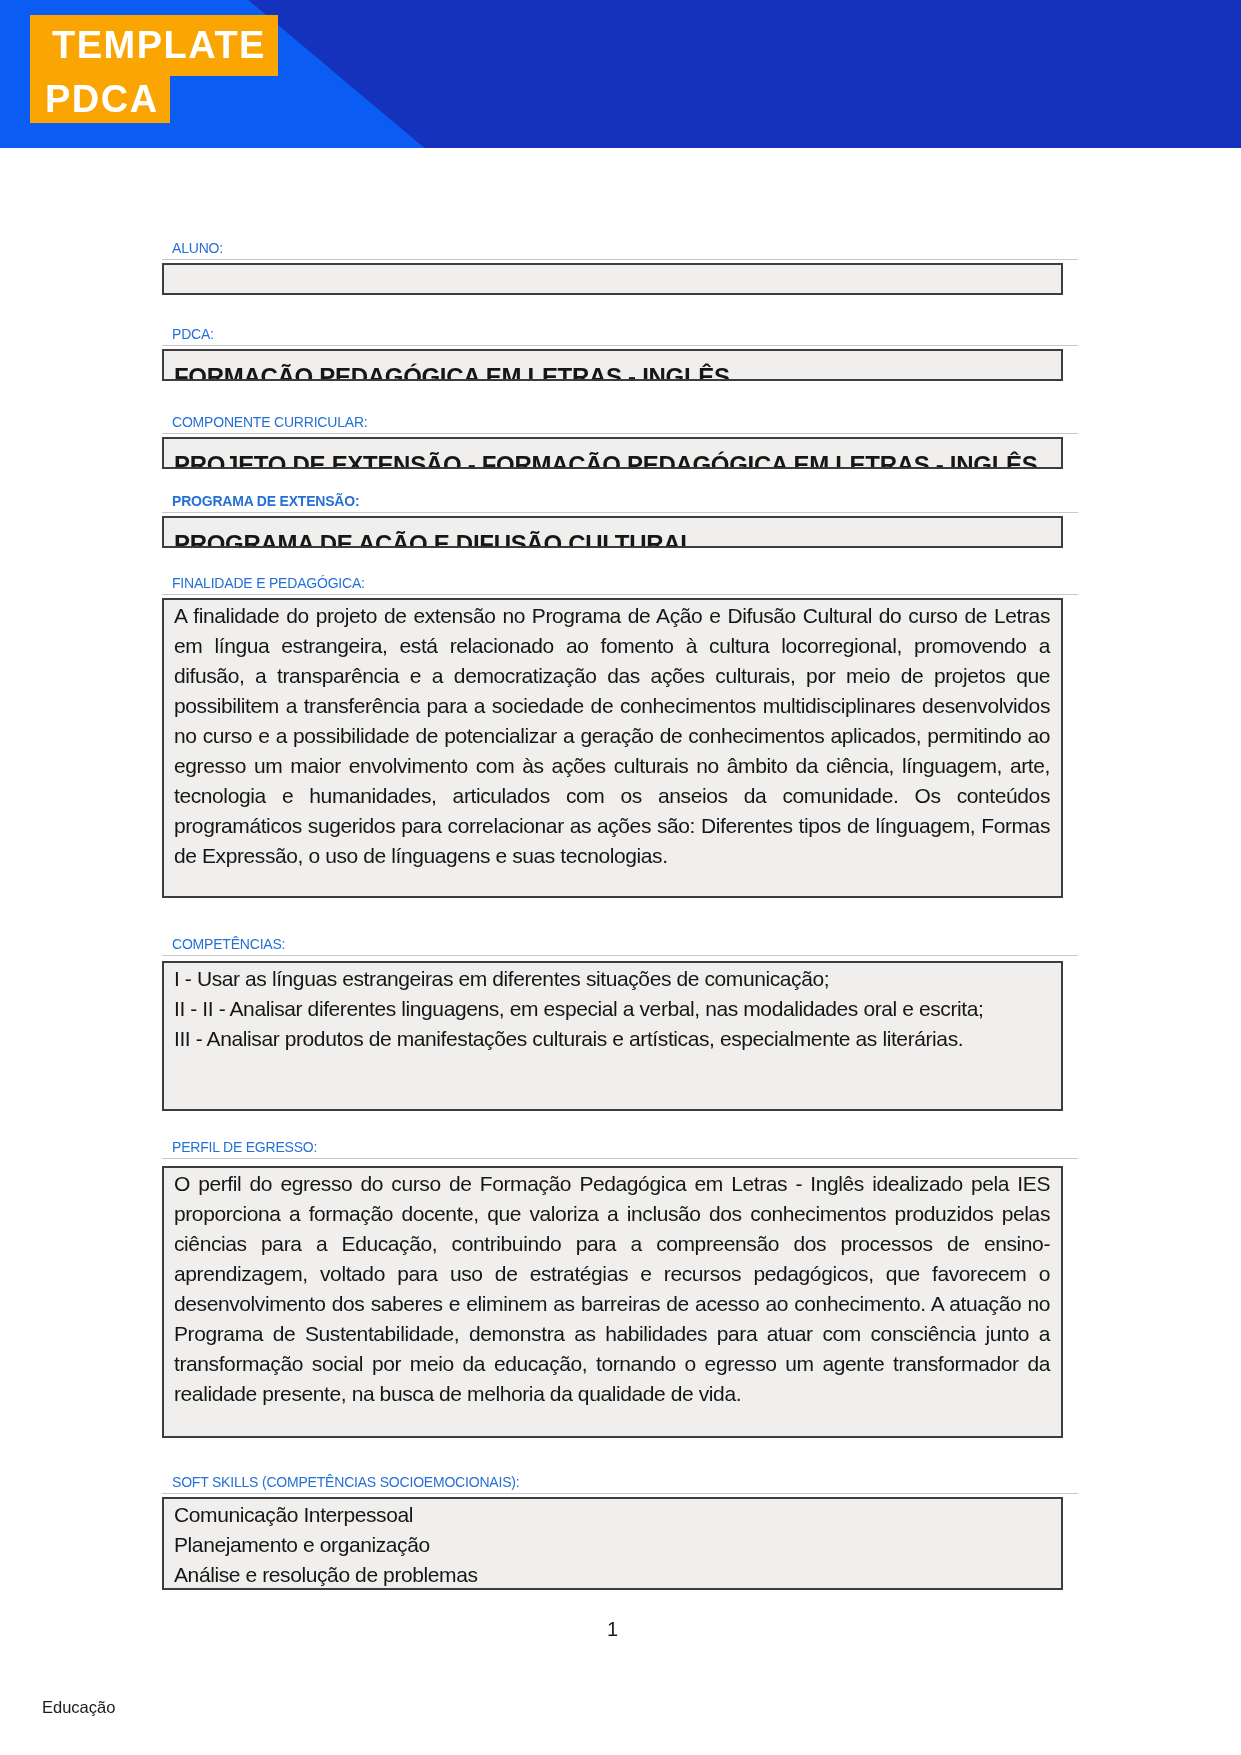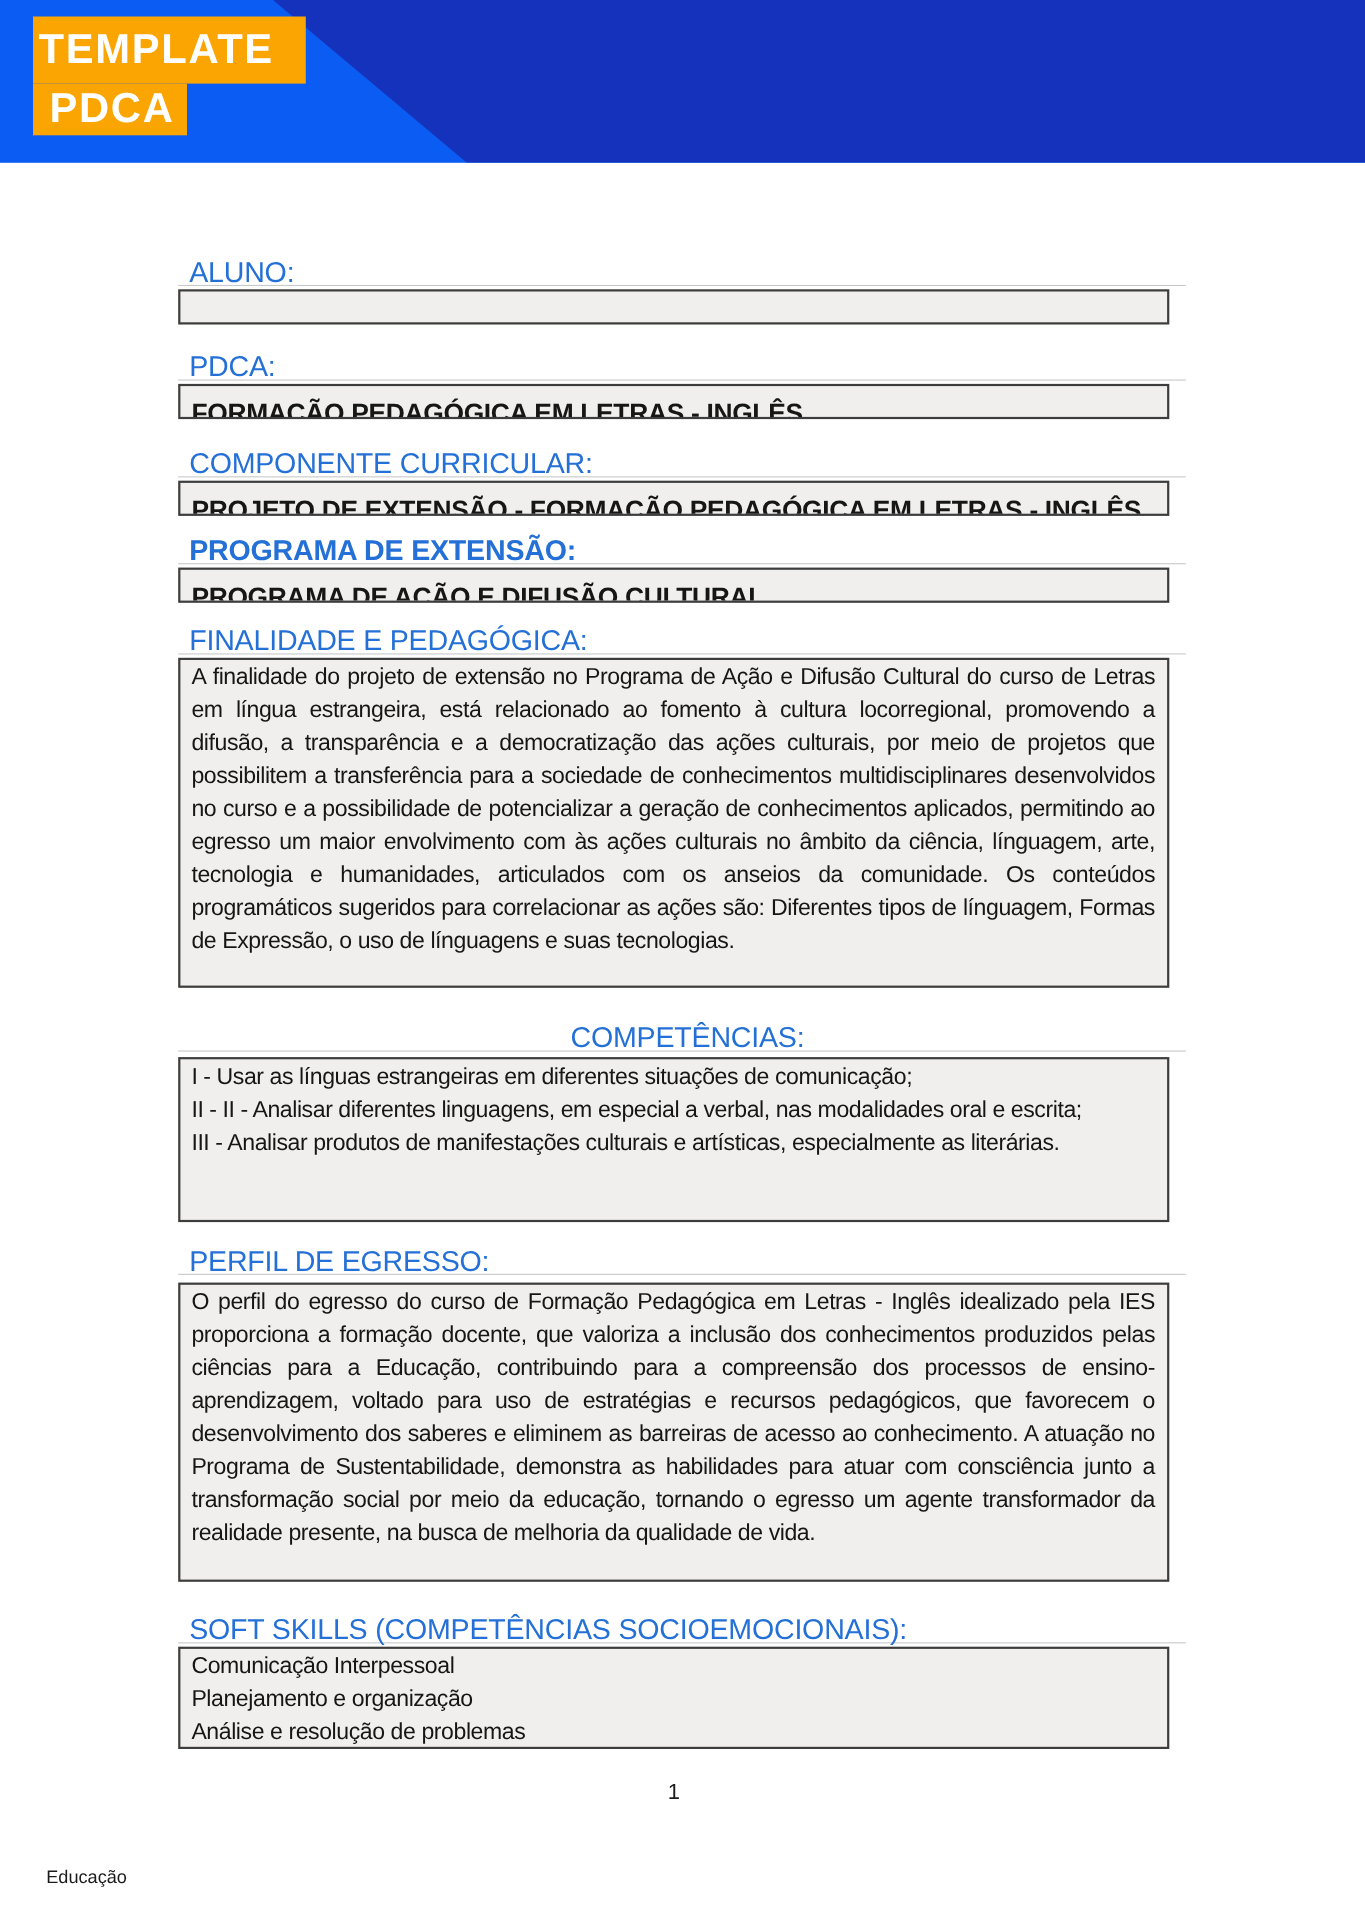--- a/index.html
+++ b/index.html
@@ -9,36 +9,36 @@
   }
   
   .banner{position:absolute;left:0;top:0;width:1241px;height:148px;background:#0b5cf2;}
   .banner-accent{
     position:absolute;left:0;top:0;width:100%;height:100%;background:#1532bc;
     clip-path:polygon(20% 0, 100% 0, 100% 100%, 34.2% 100%);
   }
   .logo{position:absolute;left:30px;top:15px;}
   .logo-top{
     width:248px;height:61px;background:#faa502;color:#ffffff;
-    display:flex;align-items:center;padding-left:5px;box-sizing:border-box;
+    display:flex;align-items:center;padding-left:22px;box-sizing:border-box;
     font-size:38px;font-weight:700;letter-spacing:1.5px;
   }
   .logo-bottom{
     width:140px;height:47px;background:#faa502;color:#ffffff;
     display:flex;align-items:center;padding-left:15px;box-sizing:border-box;
     font-size:38px;font-weight:700;letter-spacing:1.5px;
   }
   
   .content{position:absolute;left:162px;top:148px;width:901px;}
   .label-row{
     width:916px;height:23px;border-bottom:1px solid #c9c9c9;
     line-height:23px;
   }
   .label-row .label{
-    color:#2470d6;font-size:26px;letter-spacing:-0.2px;
+    color:#2470d6;font-size:14px;letter-spacing:-0.2px;
     padding-left:10px;white-space:nowrap;
   }
   .box{
     box-sizing:border-box;width:901px;background:#f0efed;border:2px solid #3d3d3d;
     color:#161616;overflow:hidden;
   }
   .box-empty{height:32px;margin-top:3px;}
   .box-line{
     height:32px;margin-top:3px;line-height:28px;
     padding:12px 10px;font-weight:700;font-size:24px;letter-spacing:-0.3px;
@@ -50,21 +50,21 @@
   }
   .box-para p{margin:0;}
   .jline{text-align:justify;}
   .lline{text-align:left;}
   
   .mt-aluno{margin-top:88px;}
   .mt-curso{margin-top:27px;}
   .mt-comp{margin-top:29px;}
   .mt-prog{margin-top:20px;font-weight:bold;}
   .mt-fin{margin-top:23px;}
-  .mt-compet{margin-top:34px;text-align:center;}
+  .mt-compet{margin-top:34px;}
   .mt-perfil{margin-top:24px;}
   .mt-soft{margin-top:32px;}
   .h-fin{height:300px;margin-top:3px;}
   .h-compet{height:150px;margin-top:5px;}
   .h-perfil{height:272px;margin-top:7px;}
   .h-soft{height:93px;margin-top:3px;}
   
   .page-number{
     margin-top:26px;width:901px;text-align:center;
     font-size:20px;color:#1b1b1b;line-height:26px;

